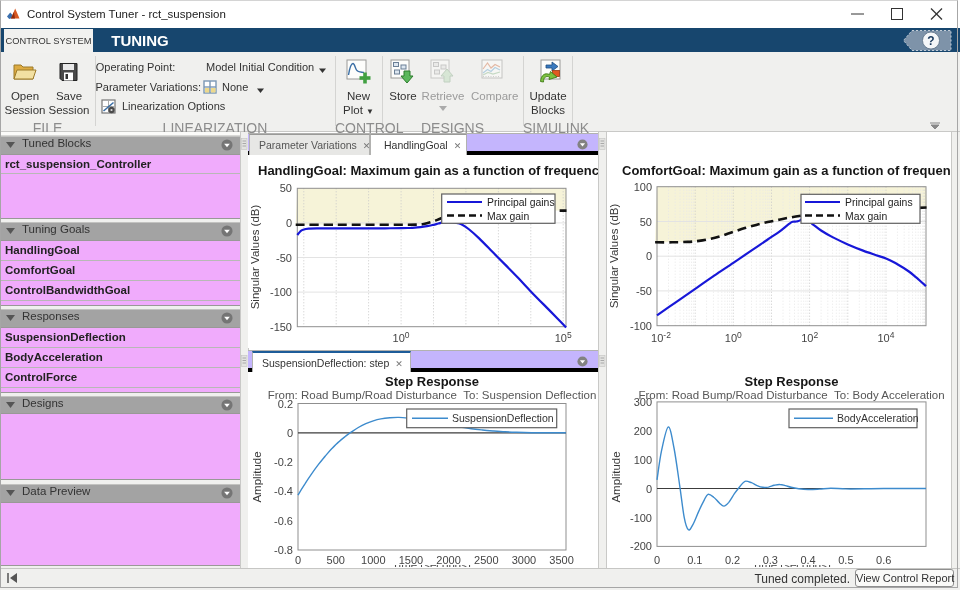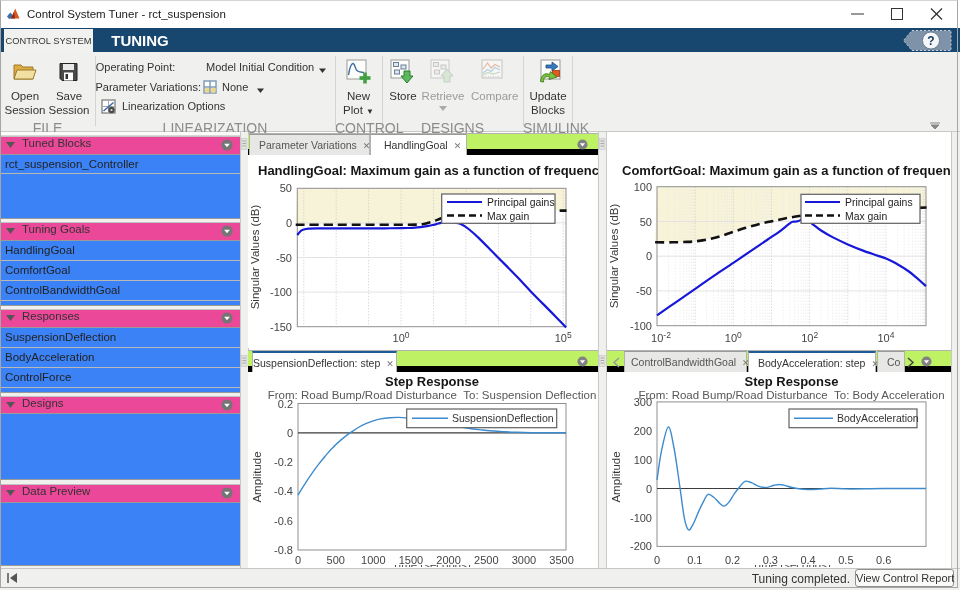--- a/index.html
+++ b/index.html
@@ -11,29 +11,29 @@
 .navtab-sel{left:4px;top:29px;width:89px;height:24px;background:#f1f1ef;white-space:nowrap;
  font-size:9.3px;color:#333;text-align:center;line-height:24px;}
 .navtab{left:98px;top:28px;width:84px;height:25px;font-size:15px;font-weight:bold;
  color:#fff;text-align:center;line-height:26px;}
 .ribbon{left:0;top:53px;width:960px;height:79px;background:#f0f0ee;border-bottom:1px solid #c9c9c7;}
 .rsep{position:absolute;top:3px;width:1px;height:70px;background:#d4d4d2;}
 .rlabel{position:absolute;top:67px;font-size:14px;color:#8c8c8c;text-align:center;}
 .rbtn-label{position:absolute;font-size:11.5px;color:#333;text-align:center;line-height:13.5px;}
 .rrow{position:absolute;font-size:11px;color:#333;}
 .statusbar{left:0;top:568px;width:960px;height:22px;background:#f0f0ee;border-top:1px solid #c6c6c4;}
-.lp-head{position:absolute;left:0;width:240px;height:21px;background:#ec4899;
+.lp-head{position:absolute;left:0;width:240px;height:21px;background:#a3a3a3;
  border-top:1px solid #c2c2c0;border-bottom:1px solid #c2c2c0;font-size:11.5px;color:#333;}
 .lp-head span.t{position:absolute;left:22px;top:0px;}
-.lp-box{position:absolute;left:0;width:248px;background:#3b82f6;border:1px solid #999997;}
+.lp-box{position:absolute;left:0;width:248px;background:#f0abfc;border:1px solid #999997;font-weight:bold;}
 .lp-row{height:20px;border-bottom:1px solid #b8b8b6;font-size:11.5px;color:#222;
  padding-left:4px;line-height:19px;white-space:nowrap;}
 .lp-row1{height:19px;line-height:18px;}
-.tabbar{position:absolute;height:22px;background:#bef264;border-top:1px solid #b2b2b0;
- border-bottom:6px solid #000000;}
+.tabbar{position:absolute;height:22px;background:#c4b5fd;border-top:1px solid #b2b2b0;
+ border-bottom:4px solid #000000;}
 .tab{position:absolute;top:0px;height:22px;font-size:10.5px;line-height:21px;white-space:nowrap;}
 .tab .x{color:#777;font-size:9px;margin-left:6px;}
 .tab-on{background:#fff;border-left:1px solid #b2b2b0;border-right:1px solid #b2b2b0;
  border-top:1px solid #9a9a98;color:#333;height:23px;}
 .tab-on-blue{border-top:2px solid #1d5c99;}
 .tab-off{background:#e7e7e5;border-left:1px solid #b2b2b0;border-right:1px solid #b2b2b0;
  border-top:1px solid #9a9a98;color:#555;}
 .splitv{position:absolute;width:9px;background:#f0f0ee;}
 .panel{position:absolute;background:#fff;}
 svg text{font-family:"Liberation Sans",sans-serif;}
@@ -265,37 +265,22 @@
 <div class="abs" style="left:951px;top:132px;width:9px;height:436px;background:#f0f0ee;border-left:1px solid #c9c9c7"></div>
 <div class="abs tabbar" style="left:248px;top:133px;width:350px">
       <div class="tab tab-off" style="left:1px;width:121px;padding-left:9px">Parameter Variations<span class="x">✕</span></div>
       <div class="tab tab-on" style="left:122px;width:97px;padding-left:13px">HandlingGoal<span class="x">✕</span></div>
       <svg class="abs" style="left:329px;top:5px" width="11" height="11" viewBox="0 0 13 13">
         <circle cx="6.5" cy="6.5" r="6" fill="#828282"></circle>
         <polygon points="3.4,5 9.6,5 6.5,9" fill="#fff"></polygon>
       </svg>
     </div>
 <div class="abs tabbar" style="left:248px;top:350px;width:350px">
-      <div class="tab tab-on tab-on-blue" style="left:4px;width:145px;">SuspensionDeflection: step<span class="x">✕</span></div>
+      <div class="tab tab-on tab-on-blue" style="left:4px;width:159px;padding-left:9px">SuspensionDeflection: step<span class="x">✕</span></div>
       <svg class="abs" style="left:329px;top:5px" width="11" height="11" viewBox="0 0 13 13">
-        <circle cx="6.5" cy="6.5" r="6" fill="#828282"></circle>
-        <polygon points="3.4,5 9.6,5 6.5,9" fill="#fff"></polygon>
-      </svg>
-    </div>
-<div class="abs tabbar" style="left:607px;top:350px;width:344px">
-      <svg class="abs" style="left:5px;top:6px" width="8" height="11">
-        <path d="M7,1 L2,5.5 L7,10" stroke="#999" stroke-width="1.5" fill="none"></path>
-      </svg>
-      <div class="tab tab-off" style="left:17px;width:123px;padding-left:6px">ControlBandwidthGoal<span class="x">✕</span></div>
-      <div class="tab tab-on tab-on-blue" style="left:141px;width:128px;padding-left:9px">BodyAcceleration: step<span class="x">✕</span></div>
-      <div class="tab tab-off" style="left:270px;width:28px;padding-left:9px">Co</div>
-      <svg class="abs" style="left:300px;top:6px" width="8" height="11">
-        <path d="M1,1 L6,5.5 L1,10" stroke="#444" stroke-width="1.5" fill="none"></path>
-      </svg>
-      <svg class="abs" style="left:314px;top:5px" width="11" height="11" viewBox="0 0 13 13">
         <circle cx="6.5" cy="6.5" r="6" fill="#828282"></circle>
         <polygon points="3.4,5 9.6,5 6.5,9" fill="#fff"></polygon>
       </svg>
     </div>
 <div class="abs panel" style="left:248px;top:155px;width:350px;height:193px"></div>
 <div class="abs panel" style="left:607px;top:155px;width:344px;height:193px"></div>
 <div class="abs panel" style="left:248px;top:372px;width:350px;height:196px"></div>
 <div class="abs panel" style="left:607px;top:372px;width:344px;height:196px"></div>
 <svg class="abs" style="left:248px;top:155px" width="350" height="193" viewBox="0 0 350 193">
 <text x="10" y="20" class="ptitle">HandlingGoal: Maximum gain as a function of frequency</text>
@@ -472,15 +457,15 @@
       <div style="margin-top:-6px;font-size:11.5px;color:#4a4a4a">Time (seconds)</div>
     </div>
 <div class="abs" style="left:752px;top:565px;width:110px;height:2px;overflow:hidden">
       <div style="margin-top:-6px;font-size:11.5px;color:#4a4a4a">Time (seconds)</div>
     </div>
 <div class="abs statusbar"></div>
 <svg class="abs" style="left:6px;top:572px" width="12" height="12" viewBox="0 0 12 12">
 <line x1="2" y1="1" x2="2" y2="11" stroke="#555" stroke-width="1.5"></line>
 <polygon points="11,1 4,6 11,11" fill="#555"></polygon>
 </svg>
-<div class="abs" style="left:702px;top:572px;width:148px;font-size:12px;color:#333;text-align:right">Tuning completed.</div>
+<div class="abs" style="left:702px;top:572px;width:148px;font-size:12px;color:#333;text-align:right">Tuned completed.</div>
 <div class="abs" style="left:855px;top:569px;width:99px;height:18px;background:#fafaf8;border:1px solid #8f8f8f;border-radius:3px;font-size:11px;color:#333;text-align:center;line-height:16px;white-space:nowrap">View Control Report</div>
 <div class="abs" style="left:0;top:0;width:958px;height:588px;border-left:1px solid #a6a6a6;border-right:1px solid #a6a6a6;border-bottom:1px solid #a6a6a6;border-top:1px solid #d4d4d4;pointer-events:none"></div>
 </div>
 </body></html>

